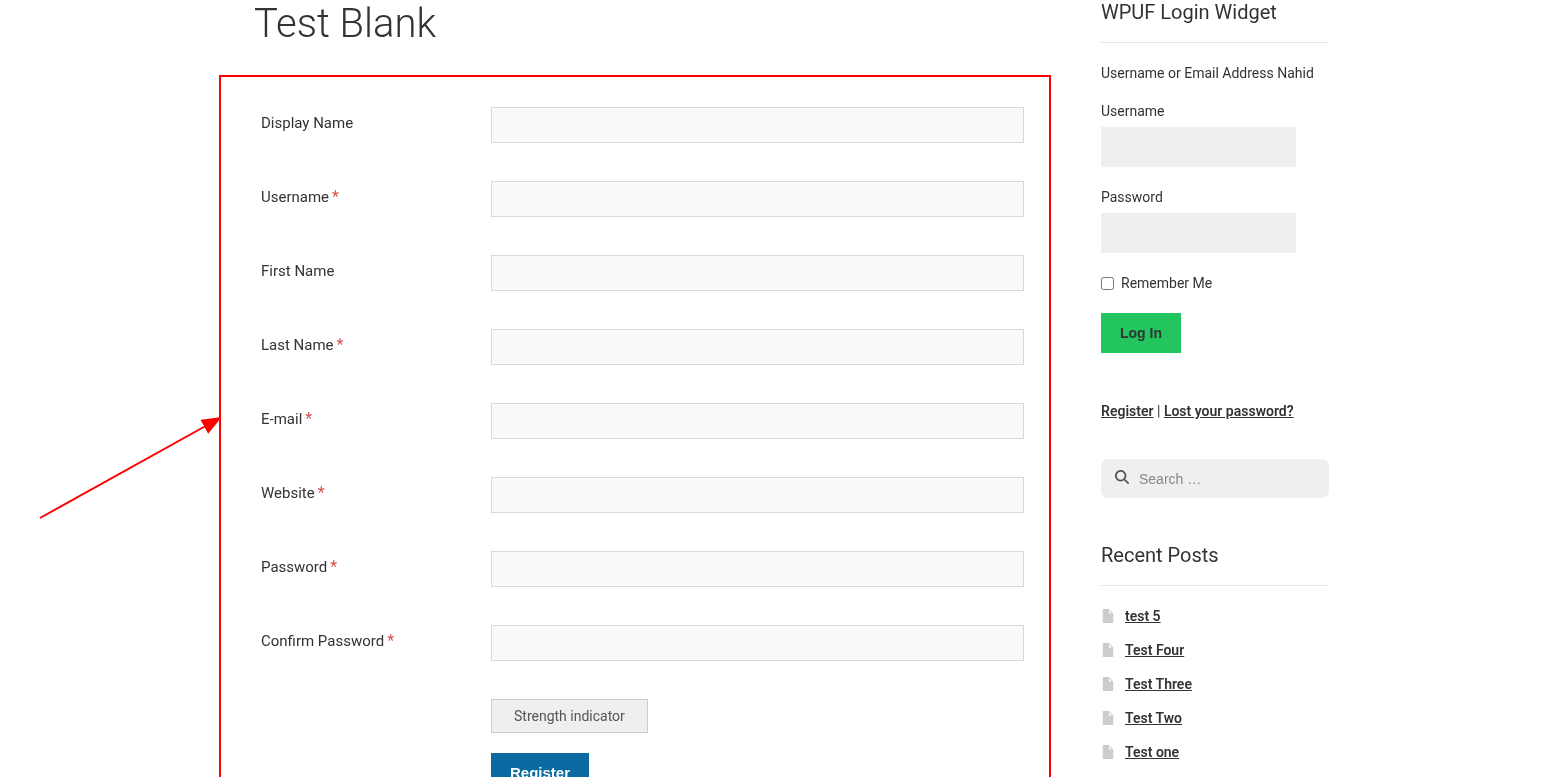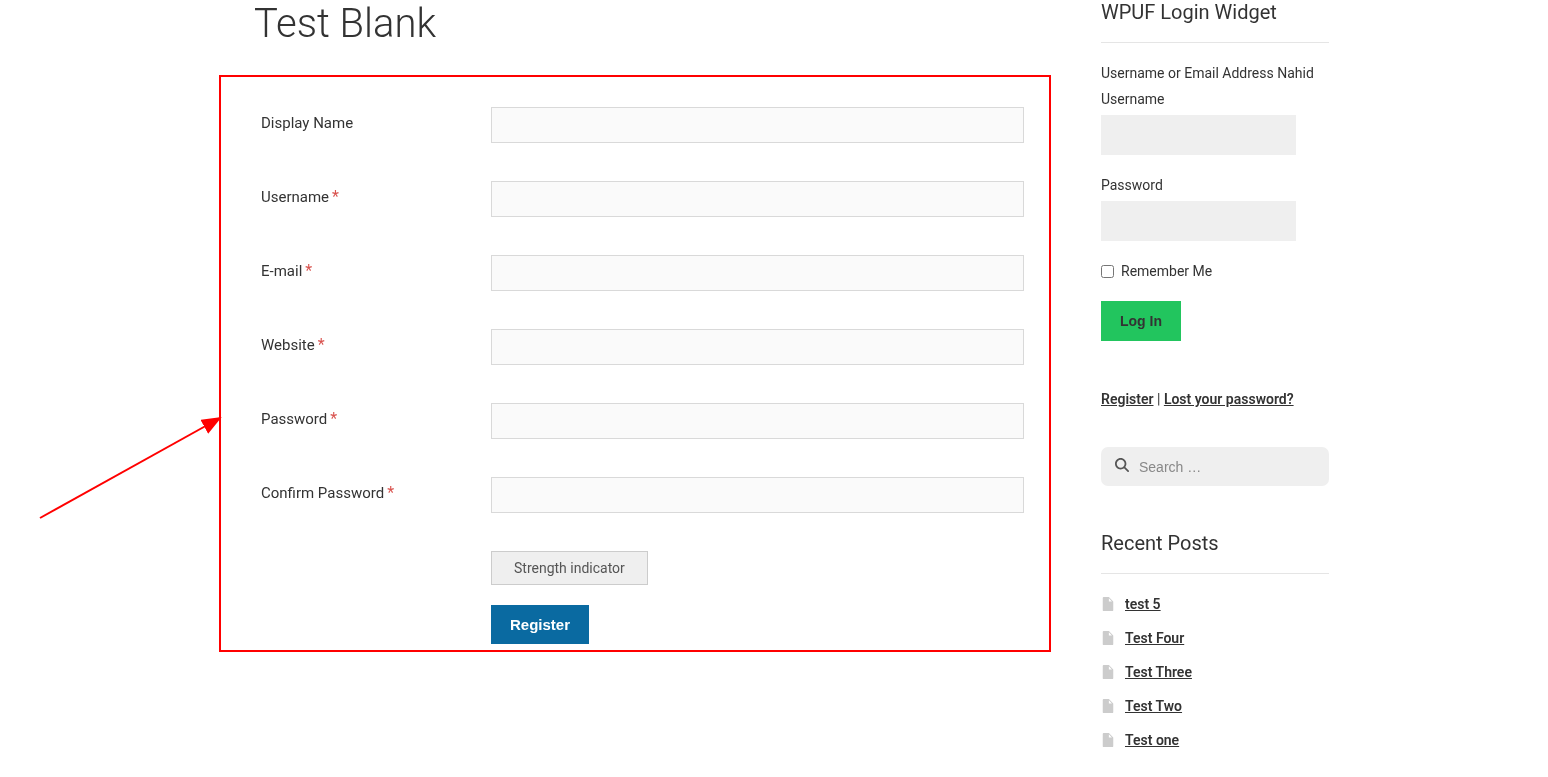--- a/index.html
+++ b/index.html
@@ -86,21 +86,21 @@
       font-size: 20px;
       font-weight: 400;
       color: #333;
       padding-bottom: 18px;
       border-bottom: 1px solid #e5e5e5;
       margin-bottom: 22px;
     }
     .widget-text {
       font-size: 14px;
       color: #333;
-      margin-bottom: 10px;
+      margin-bottom: 22px;
     }
     .login-label {
       font-size: 14px;
       color: #333;
       margin-bottom: 8px;
       display: block;
     }
     .login-input {
       width: 100%;
       max-width: 195px;
@@ -231,21 +231,37 @@
 
       <div class="form-row">
         <div class="form-label-col">
           <span class="form-label">Username</span><span class="required">*</span>
         </div>
         <div class="form-input-col">
           <input type="text" class="form-input" style="">
         </div>
       </div>
 
-
+      <div class="form-row">
+        <div class="form-label-col">
+          <span class="form-label">First Name</span>
+        </div>
+        <div class="form-input-col">
+          <input type="text" class="form-input" style="">
+        </div>
+      </div>
+
+      <div class="form-row">
+        <div class="form-label-col">
+          <span class="form-label">Last Name</span><span class="required">*</span>
+        </div>
+        <div class="form-input-col">
+          <input type="text" class="form-input" style="">
+        </div>
+      </div>
 
       <div class="form-row">
         <div class="form-label-col">
           <span class="form-label">E-mail</span><span class="required">*</span>
         </div>
         <div class="form-input-col">
           <input type="text" class="form-input" style="">
         </div>
       </div>
 

